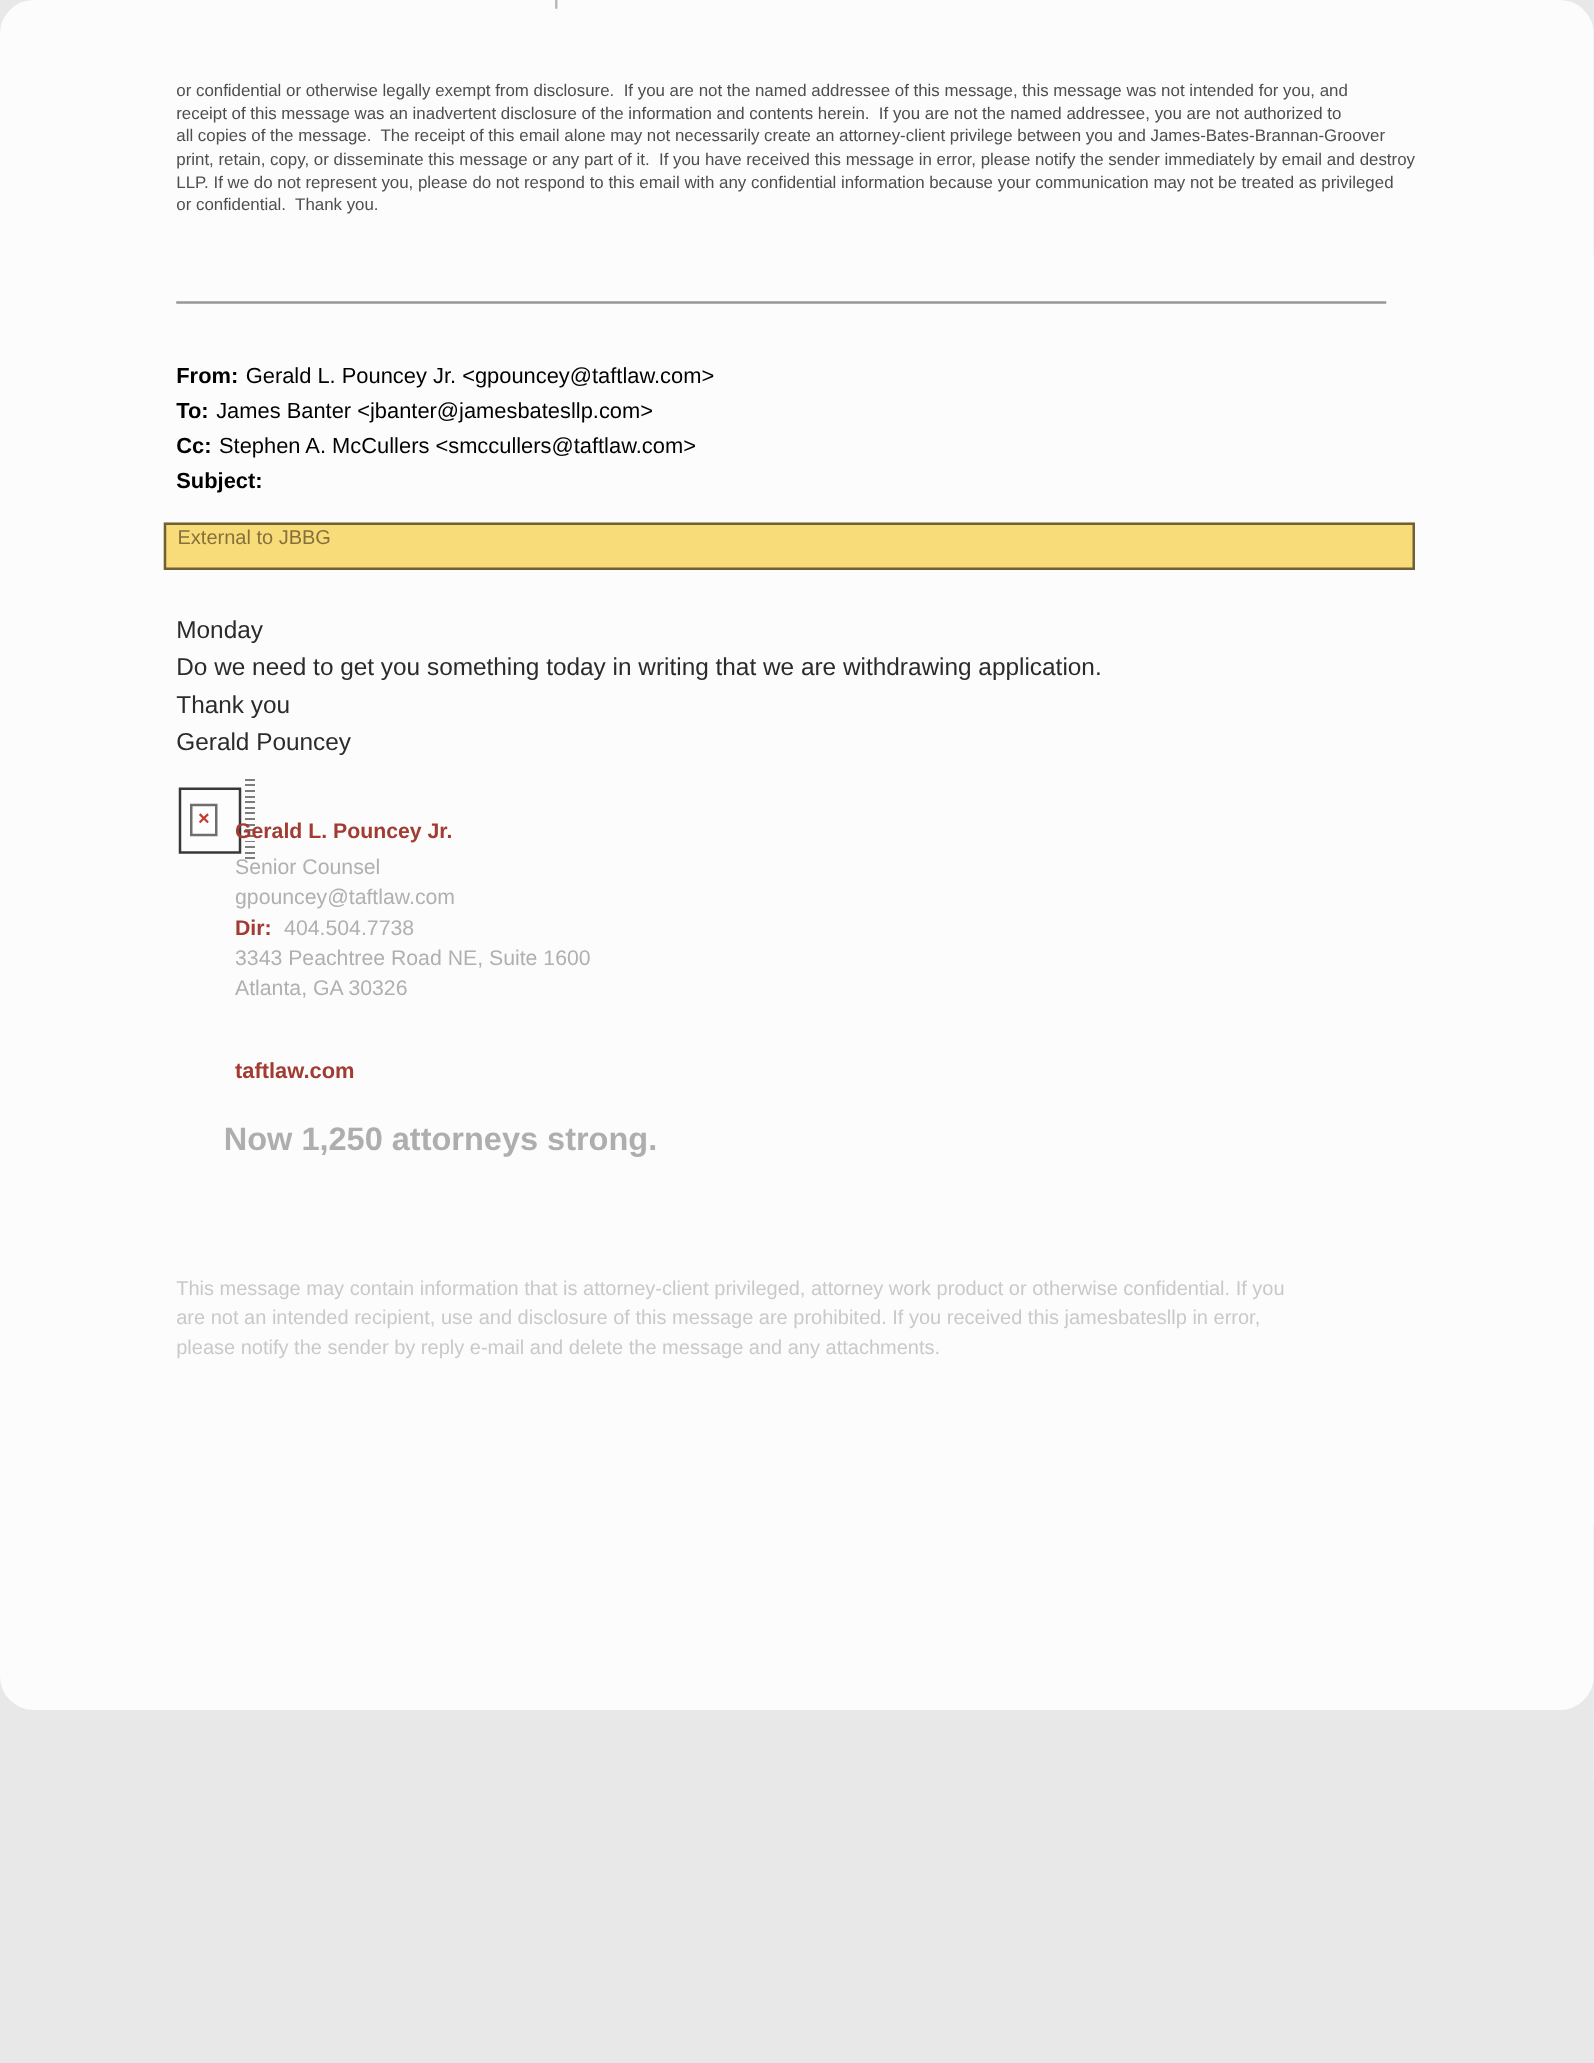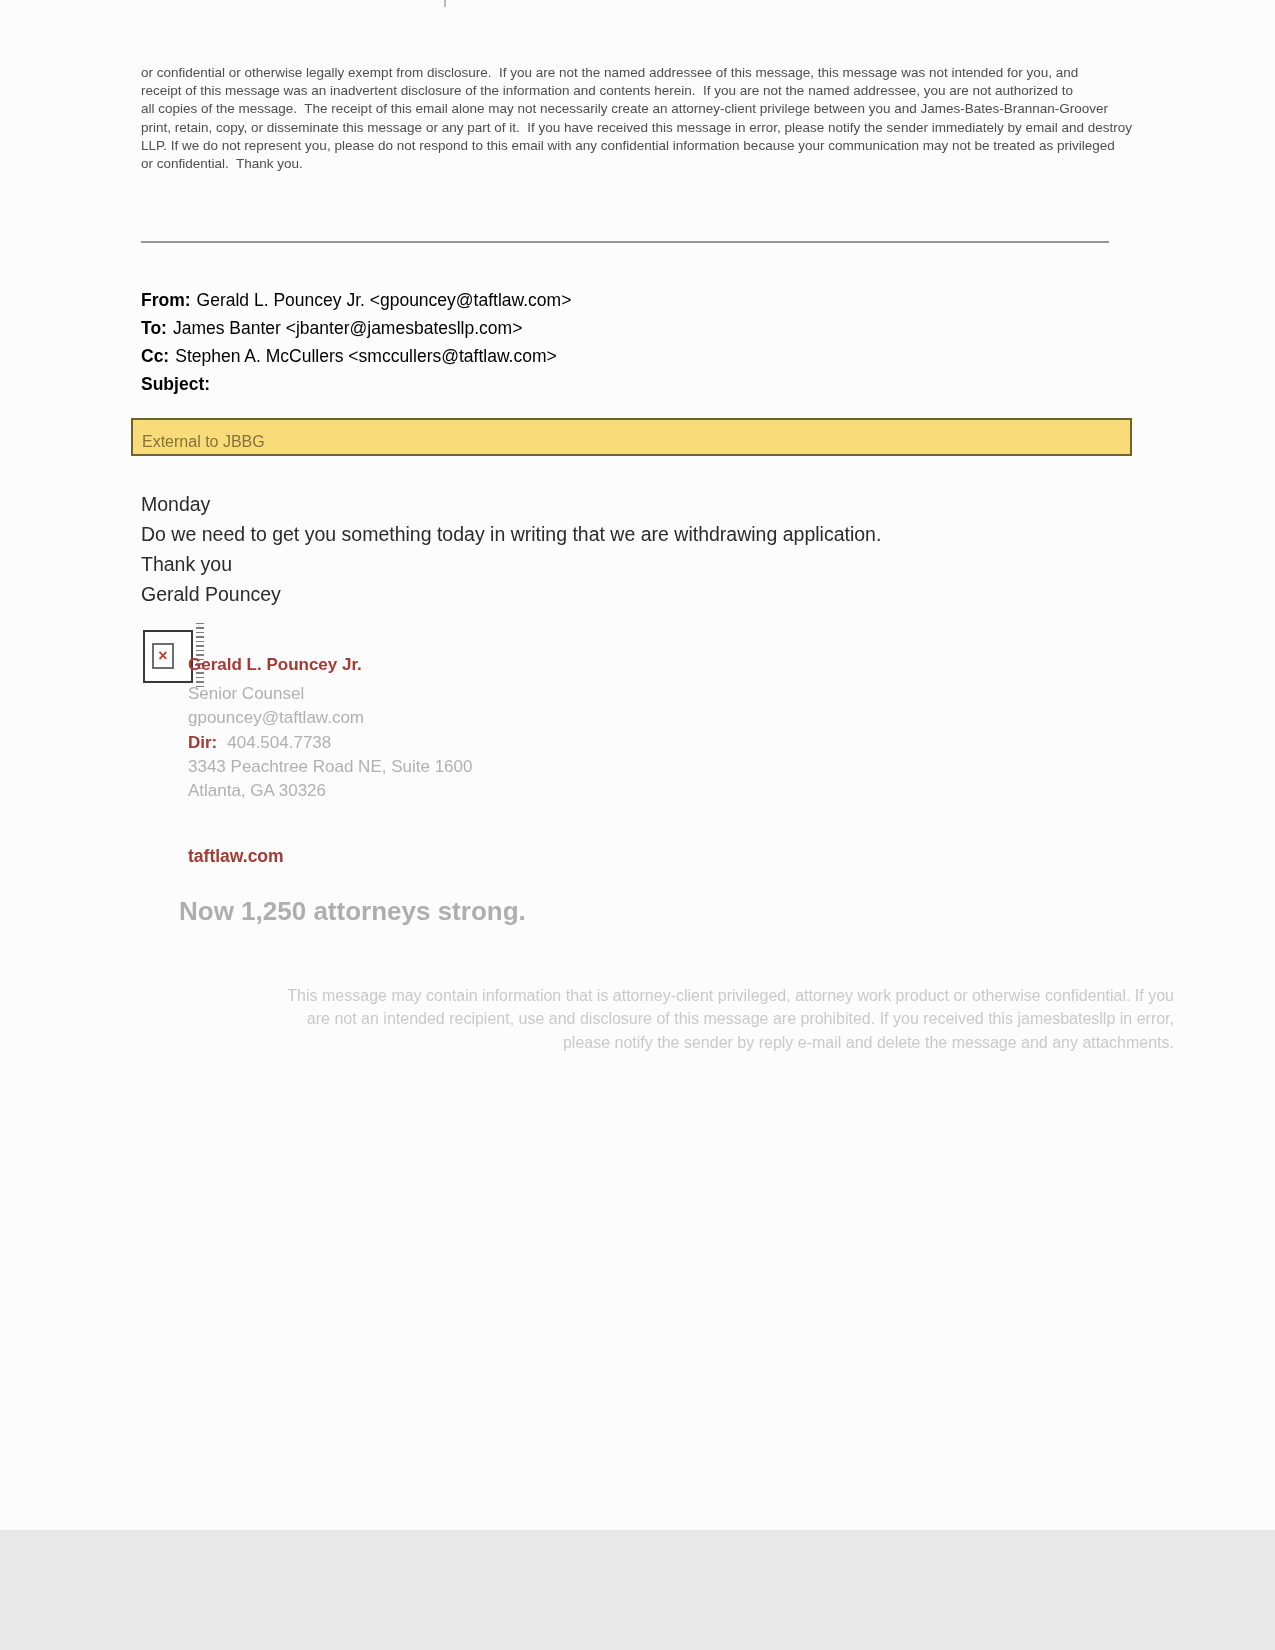--- a/index.html
+++ b/index.html
@@ -1,20 +1,21 @@
 <!DOCTYPE html>
 <html style="--accent-red: #a23b32; --banner-bg: #f8dc7a; --banner-border: #6f6136; --banner-text: #85713a; --signature-gray: #b0b0b0; --tagline-gray: #aeaeae; --merger-gray: #c6c6c6; --disclaimer-gray: #c9c9c9;"><head>
 <meta charset="utf-8">
 <style>
   html,body { margin:0; padding:0; background:#e8e8e8; }
   .page {
-    position:relative; width:1275px; height:1530px; margin:0 auto;
+    position:relative; width:1275px; height:1368px; margin:0 auto;
     background:#fcfcfc; overflow:hidden;
     font-family:"Liberation Sans", sans-serif;
     color:#2b2b2b;
+    border-radius:27px;
   }
   .abs { position:absolute; }
 
   
   .artifact-vline { left:444px; top:0; width:2px; height:7px; background:#b9b9b9; }
 
   
   .top-disclaimer {
     left:141px; top:64px; width:1083px; height:112px; overflow:hidden;
     font-size:13.5px; line-height:18.2px; color:#4e4e4e;
@@ -27,21 +28,21 @@
   .headers { left:141px; top:250px; width:1000px; font-size:17.5px; line-height:28px; color:#000000;margin-top:36px; }
   .hrow { white-space:pre; }
   .hlabel { font-weight:bold; margin-right:6px; }
 
   
   .banner {
     left:131px; top:418px; width:1001px; height:38px; box-sizing:border-box;
     background:var(--banner-bg,#f8dc7a); border:2px solid var(--banner-border,#6f6136);
   }
   .banner span {
-    display:block; padding:13px 0 0 9px; font-size:16px; color:var(--banner-text,#85713a);
+    display:block; padding:2px 0 0 9px; font-size:16px; color:var(--banner-text,#85713a);
   }
 
   
   .body-text { left:141px; top:489px; width:1000px; font-size:19.5px; line-height:30px; color:#2b2b2b; }
 
   
   .sig-icon { left:143px; top:630px; width:50px; height:53px; box-sizing:border-box;
     border:2.5px solid #383838; background:#fdfdfd; }
   .sig-icon .xbox {
     position:absolute; left:7px; top:11px; width:22px; height:26px; box-sizing:border-box;
@@ -56,22 +57,22 @@
   .sig .name { font-size:17px; font-weight:bold; color:var(--accent-red,#a23b32); margin-bottom:5px; }
   .sig .dir-label { font-weight:bold; color:var(--accent-red,#a23b32); margin-right:10px; }
 
   .website { left:188px; top:846px; font-size:17.5px; font-weight:bold; color:var(--accent-red,#a23b32); }
   .tagline { left:179px; top:896px; font-size:26px; font-weight:bold; color:var(--tagline-gray,#aeaeae); }
   .merger  { left:195px; top:941px; width:1010px; font-size:20px; color:var(--merger-gray,#c6c6c6); white-space:pre; }
   .merger .link { font-weight:bold; color:var(--accent-red,#a23b32); cursor:pointer; }
 
   
   .bottom-disclaimer {
-    left:141px; top:984px; width:1033px; overflow:hidden;
-    font-size:16px; line-height:23.4px; color:var(--disclaimer-gray,#c9c9c9);text-align:right;
+    left:141px; top:1020px; width:1033px; overflow:hidden;
+    font-size:16px; line-height:23.4px; color:var(--disclaimer-gray,#c9c9c9);
   }
   .bottom-disclaimer div { white-space:pre; overflow:hidden; }
 
   .page-footer { left:0; top:1548px; width:1260px; text-align:center; font-size:15px; color:#2e2e2e; }
 </style>
 </head>
 <body>
 
 <div class="page">
 

